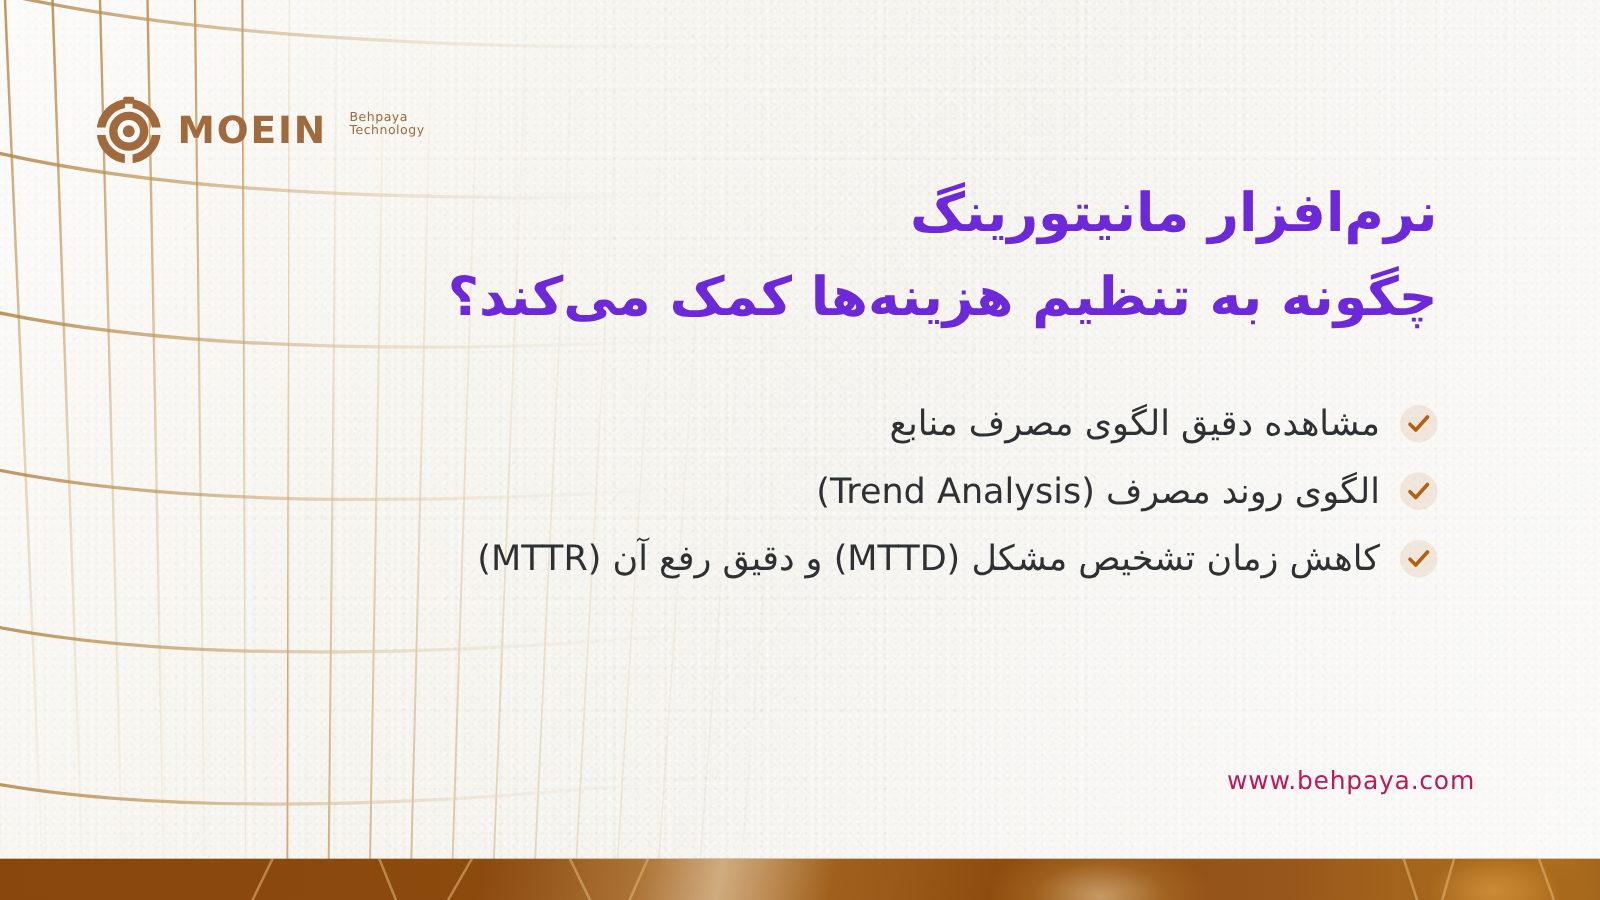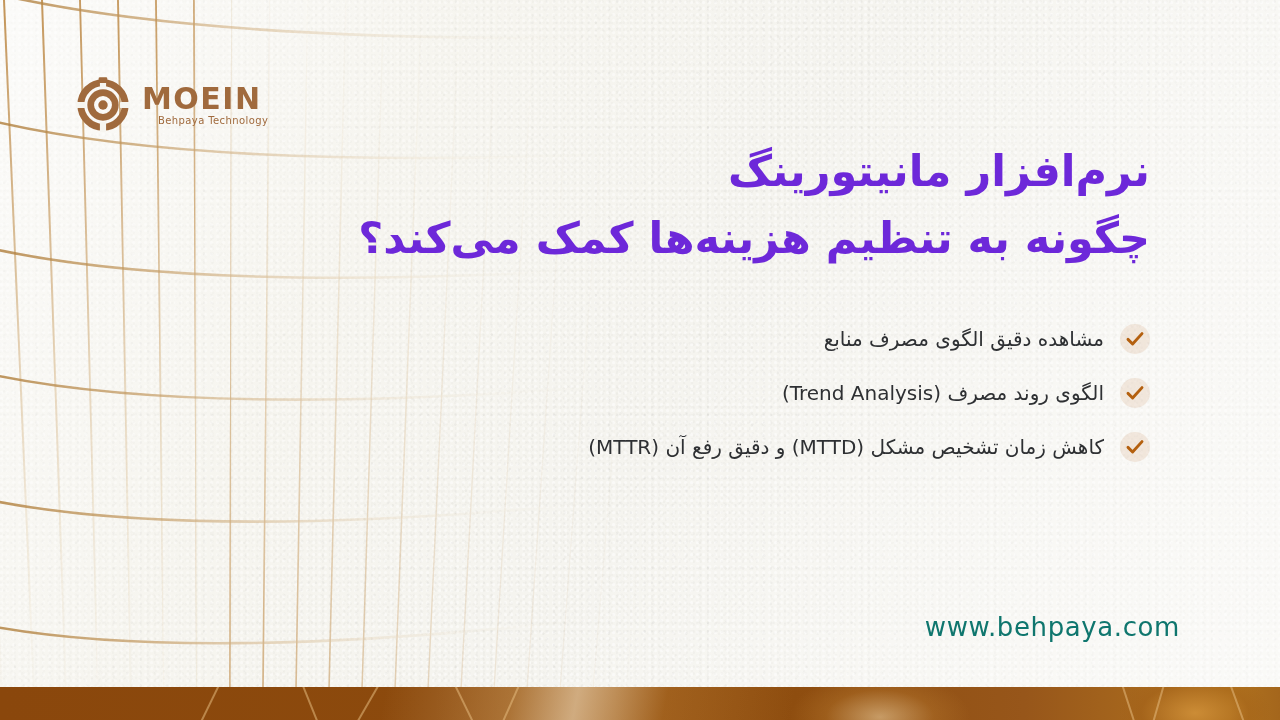--- a/index.html
+++ b/index.html
@@ -66,21 +66,21 @@
     background:rgba(228,186,126,.55);
     transform-origin:top center;
   }
 
   
   .logo{
     position:absolute;left:74px;top:74px;width:200px;height:62px;
     display:flex;align-items:center;gap:10px;direction:ltr;
   }
   .logo-mark{width:58px;height:58px;flex:0 0 58px;}
-  .logo-text{display:flex;flex-direction:column;justify-content:space-between;gap:2px;}
+  .logo-text{display:flex;justify-content:space-between;gap:2px;}
   .logo-name{
     font-family:"DejaVu Sans","Liberation Sans",sans-serif;
     font-size:30px;font-weight:700;letter-spacing:1.5px;color:#a06a3d;line-height:1;
   }
   .logo-tag{
     font-family:"DejaVu Sans","Liberation Sans",sans-serif;
     font-size:10px;font-weight:400;letter-spacing:.4px;color:#a06a3d;line-height:1;margin-left:16px;
   }
 
   
@@ -105,30 +105,30 @@
     gap:16px;height:54px;
   }
   .check-badge{
     flex:0 0 30px;width:30px;height:30px;border-radius:50%;
     background:rgba(196,138,84,.16);
     display:flex;align-items:center;justify-content:center;
   }
   .check-badge svg{display:block;}
   .bullet-text{
     font-family:"DejaVu Sans","Liberation Sans",sans-serif;
-    font-size:20px;color:#2e3033;line-height:1.3;
+    font-size:28px;color:#2e3033;line-height:1.3;
     white-space:nowrap;
   }
 
   
   .footer-url{
     position:absolute;right:100px;top:612px;
     direction:ltr;text-align:right;
     font-family:"DejaVu Sans","Liberation Sans",sans-serif;
-    font-size:26px;color:#0f766e;letter-spacing:.6px;
+    font-size:20px;color:#be185d;letter-spacing:.6px;
   }
 </style>
 </head>
 <body>
 
 <div id="slide">
 
   <div class="paper-texture"></div>
   <div class="paper-sheen"></div>
 

